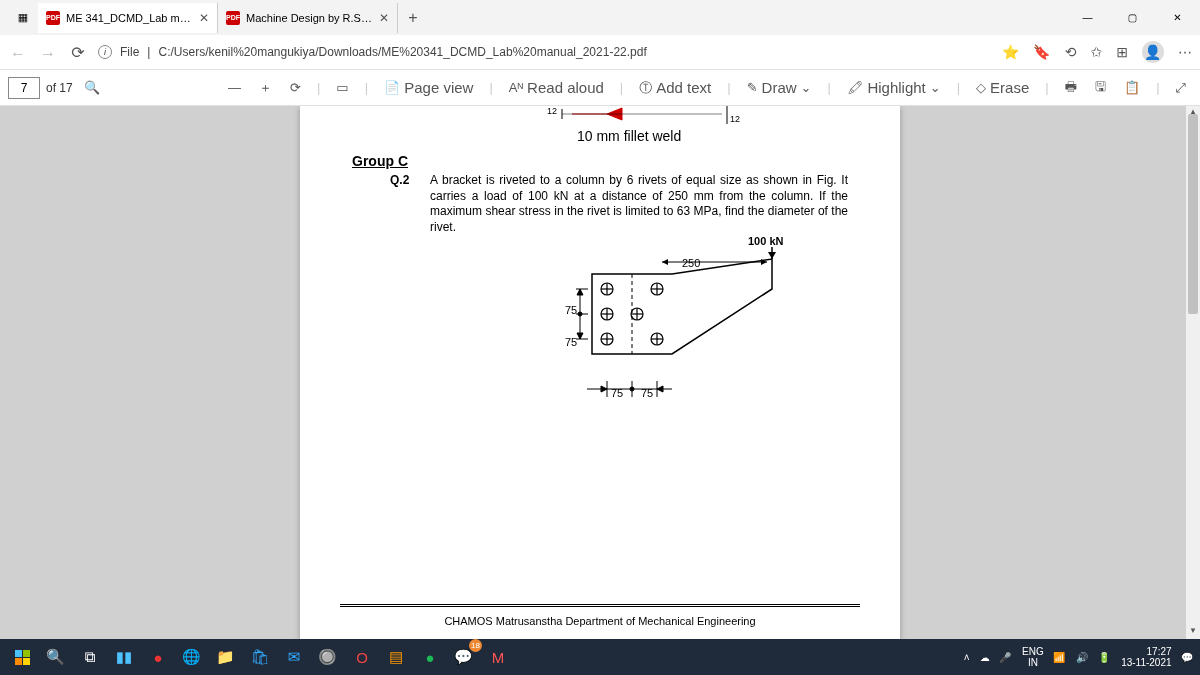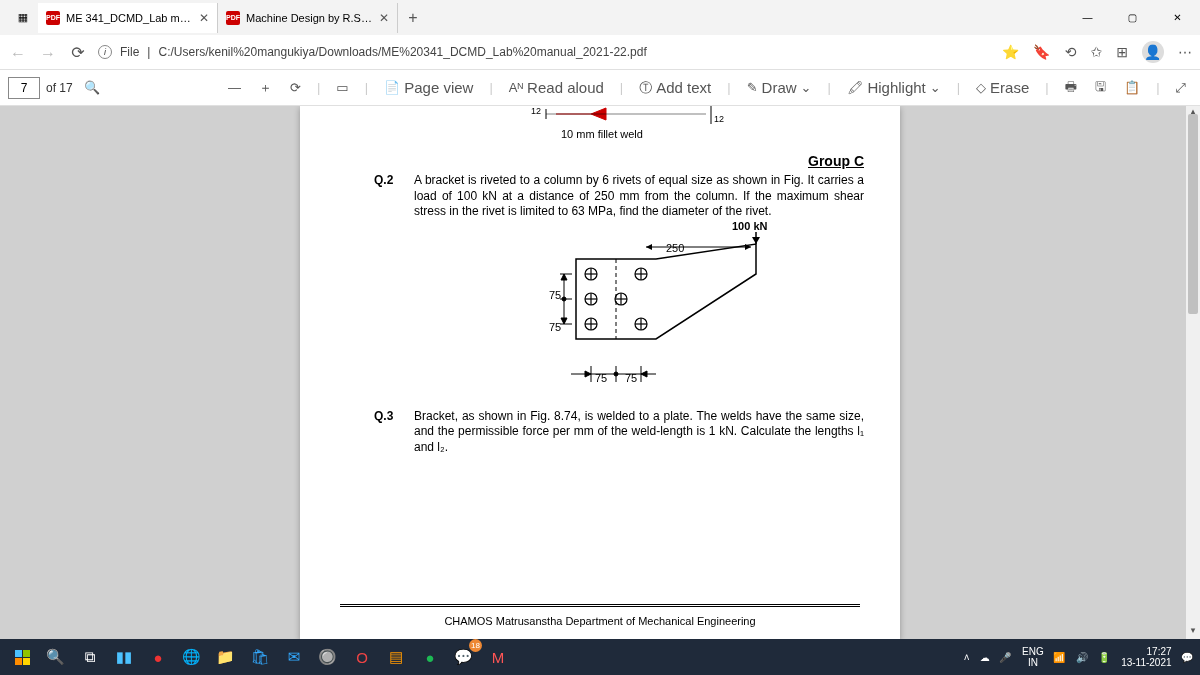--- a/index.html
+++ b/index.html
@@ -31,27 +31,27 @@
 .toolbar { height:36px; display:flex; align-items:center; padding:0 8px; border-bottom:1px solid #e0e0e0; font-size:13px; gap:6px; }
 .page-box { width:32px; height:22px; border:1px solid #888; text-align:center; font-size:12px; }
 .of-t { font-size:12px; color:#333; }
 .sep { color:#ccc; margin:0 4px; }
 .tool-ic { color:#555; padding:4px 6px; cursor:pointer; display:flex; align-items:center; gap:4px; }
 .tool-ic span { font-size:15px; }
 .spacer { flex:1; }
 
 
 .viewport { position:absolute; top:106px; left:0; right:0; bottom:36px; background:#d0d0d0; display:flex; justify-content:center; overflow:hidden; }
-.page { width:600px; background:#fff; box-shadow:0 2px 6px rgba(0,0,0,.3); padding:0 36px; position:relative; font-family:"Times New Roman",serif; }
+.page { width:600px; background:#fff; box-shadow:0 2px 6px rgba(0,0,0,.3); padding:0 52px; position:relative; font-family:"Times New Roman",serif; }
 .page .topbit { position:relative; height:45px; }
 .page .topbit .lbl12l { position:absolute; left:195px; top:0; font-size:9px; }
 .page .topbit .lbl12r { position:absolute; left:378px; top:8px; font-size:9px; }
-.page .topbit .cap { position:absolute; left:225px; top:22px; font-size:11px; }
+.page .topbit .cap { position:absolute; left:225px; top:22px; font-size:14px; }
 .page .topbit svg { position:absolute; left:200px; top:0; }
-.grp-c { text-align:right; font-weight:bold; text-decoration:underline; font-size:14px; margin:2px 0 4px; }
+.grp-c { text-align:left; font-weight:bold; text-decoration:underline; font-size:14px; margin:2px 0 4px; }
 .qrow { display:flex; font-size:12px; margin-bottom:4px; }
 .qnum { width:40px; font-weight:bold;margin-left:38px; }
 .qtxt { flex:1; text-align:justify; line-height:1.3; }
 
 .fig-q2 { position:relative; height:185px; margin-left:40px; }
 .fig-q2 svg { position:absolute; left:150px; top:0; }
 .fig-q2 .d75a { position:absolute; left:173px; top:65px; font-size:11px; }
 .fig-q2 .d75b { position:absolute; left:173px; top:97px; font-size:11px; }
 .fig-q2 .d75c { position:absolute; left:219px; top:148px; font-size:11px; }
 .fig-q2 .d75d { position:absolute; left:249px; top:148px; font-size:11px; }
@@ -228,24 +228,20 @@
           <line x1="45" y1="150" x2="130" y2="150"></line>
           <line x1="65" y1="142" x2="65" y2="158"></line>
             <line x1="90" y1="142" x2="90" y2="158"></line>
             <line x1="115" y1="142" x2="115" y2="158"></line>
           <path d="M65 150 l-6 -3 v6 z M115 150 l6 -3 v6 z" fill="#000"></path>
           <circle cx="90" cy="150" r="2" fill="#000"></circle>
         </g>
       </svg>
     </div>
 
-    <div class="qrow">
-      <div class="qnum">Q.3</div>
-      <div class="qtxt">Bracket, as shown in Fig. 8.74, is welded to a plate. The welds have the same size, and the permissible force per mm of the weld-length is 1 kN. Calculate the lengths l₁ and l₂.</div>
-    </div>
 
     <div class="footer-block">
       <div class="l3">CHAMOS Matrusanstha Department of Mechanical Engineering</div>
     </div>
   </div>
 </div>
 
 <div class="scrollbar">
   <div class="arr up">▴</div>
   <div class="thumb"></div>

